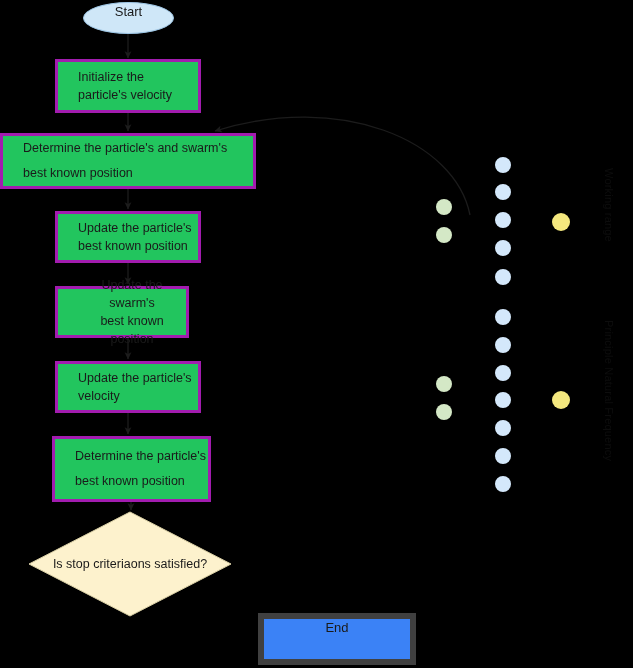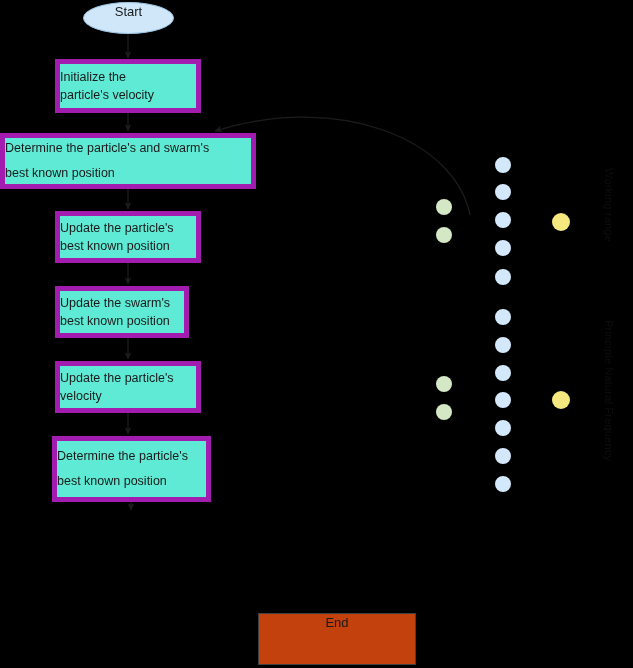--- a/index.html
+++ b/index.html
@@ -4,25 +4,25 @@
 <style>
   html,body{margin:0;padding:0;background:#000;}
   body{width:633px;height:668px;overflow:hidden;
        font-family:"Liberation Sans","DejaVu Sans",sans-serif;}
   #stage{position:relative;width:633px;height:668px;background:#000000;}
 
   .node{position:absolute;box-sizing:border-box;display:flex;
         align-items:flex-start;justify-content:center;text-align:center;
         color:#1a1a1a;font-size:12.5px;line-height:1.45;}
 
-  .proc{background:#5eead4;border:5px solid #a21caf;}
+  .proc{background:#22c55e;border:3px solid #a21caf;padding-left:20px;}
   .proc.wide{line-height:2.0;}
   .term-start{background:#cfe7f8;border:1px solid #9dc5e4;border-radius:50%;
               font-size:13px;}
-  .term-end{background:#c2410c;border:1px solid #404040;font-size:13px;}
+  .term-end{background:#3b82f6;border:6px solid #404040;font-size:13px;}
 
   .diamond{position:absolute;}
   .diamond svg{display:block;}
   .diamond .dlabel{position:absolute;left:0;top:0;width:100%;height:100%;
       display:flex;align-items:center;justify-content:center;
       color:#1a1a1a;font-size:12.5px;}
 
   .dot{position:absolute;border-radius:50%;}
   .dot-blue{background:#d4e8fb;}
   .dot-green{background:#d4e8c6;}
@@ -85,20 +85,26 @@
   <div class="node proc" style="left:55px;top:361px;width:146px;height:52px;flex-direction:column;">
     <span>Update the particle's</span>
     <span>velocity</span>
   </div>
 
   <div class="node proc wide" style="left:52px;top:436px;width:159px;height:66px;flex-direction:column;">
     <span>Determine the particle's</span>
     <span>best known position</span>
   </div>
 
+  <div class="diamond" style="left:28px;top:511px;width:204px;height:106px;">
+    <svg width="204" height="106" viewBox="0 0 204 106">
+      <polygon points="102,1 203,53 102,105 1,53" fill="#fdf2cd" stroke="#d9cfa4" stroke-width="1"></polygon>
+    </svg>
+    <div class="dlabel">Is stop criteriaons satisfied?</div>
+  </div>
 
   <div class="node term-end" style="left:258px;top:613px;width:158px;height:52px;">
     <span>End</span>
   </div>
 
   <div>
     <div class="dot dot-blue" style="left:495px;top:157px;width:16px;height:16px;"></div>
     <div class="dot dot-blue" style="left:495px;top:184px;width:16px;height:16px;"></div>
     <div class="dot dot-blue" style="left:495px;top:212px;width:16px;height:16px;"></div>
     <div class="dot dot-blue" style="left:495px;top:240px;width:16px;height:16px;"></div>

